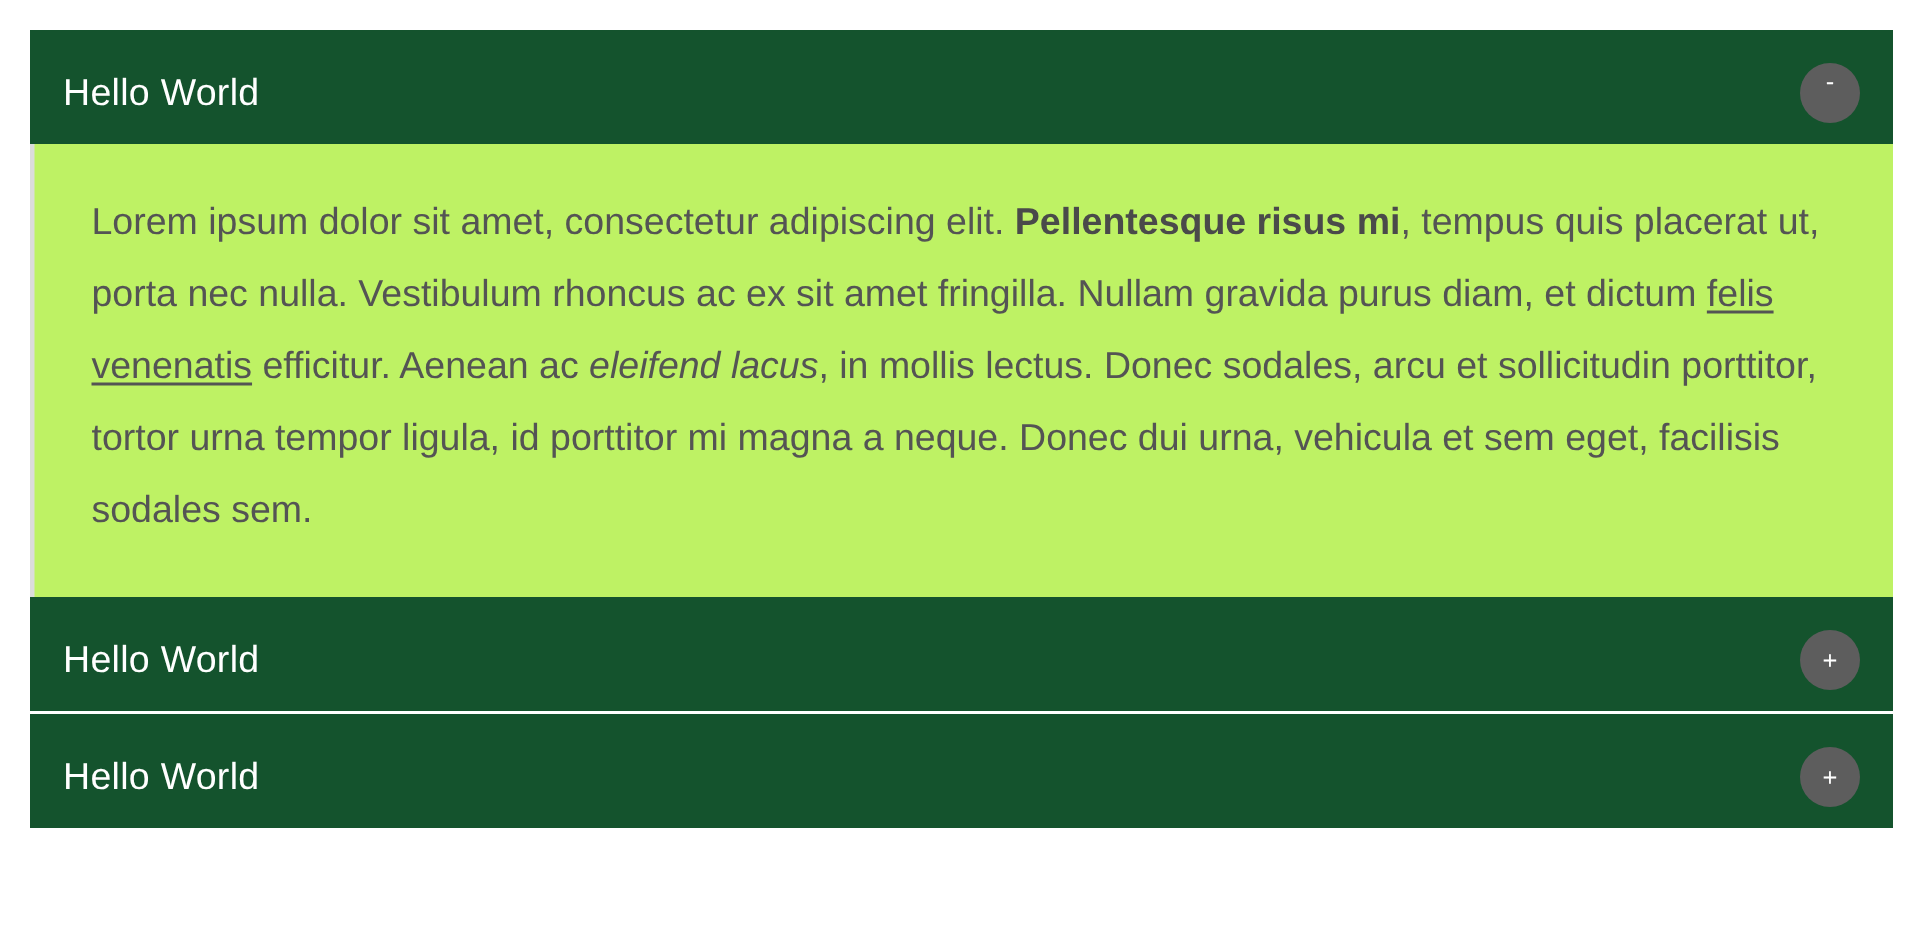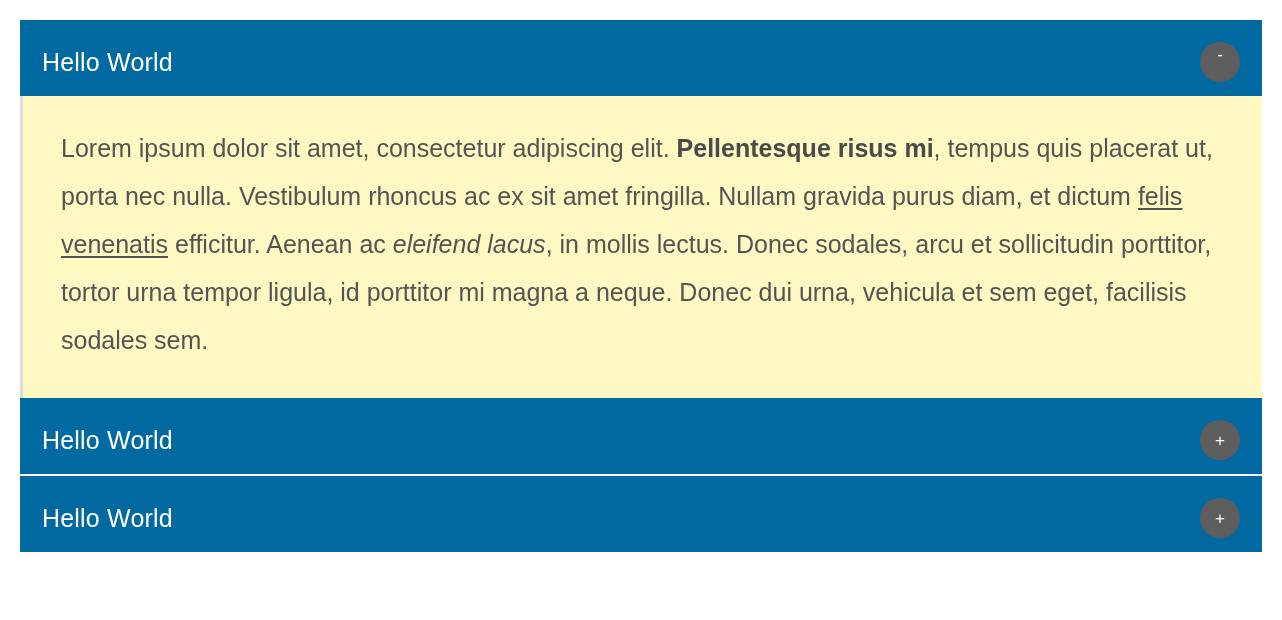--- a/index.html
+++ b/index.html
@@ -19,21 +19,21 @@
     width: 1242px;
   }
 
   .panel {
     width: 100%;
   }
 
   .panel-header {
     box-sizing: border-box;
     height: 76px;
-    background: #0369a1;
+    background: #14532d;
     color: #ffffff;
     display: flex;
     align-items: center;
     justify-content: space-between;
     padding: 8px 22px 0 22px;
     cursor: pointer;
     user-select: none;
   }
 
   .panel-title {
@@ -59,21 +59,21 @@
   }
 
   .toggle-btn.minus {
     align-items: flex-start;
     padding-top: 4px;
     box-sizing: border-box;
   }
 
   .panel-body {
     box-sizing: border-box;
-    background: #fef9c3;
+    background: #bef264;
     border-left: 3px solid #dcdcdc;
     padding: 28px 34px 34px 38px;
   }
 
   .body-text {
     margin: 0;
     font-size: 25px;
     line-height: 48px;
     color: #545454;
     font-weight: 400;

